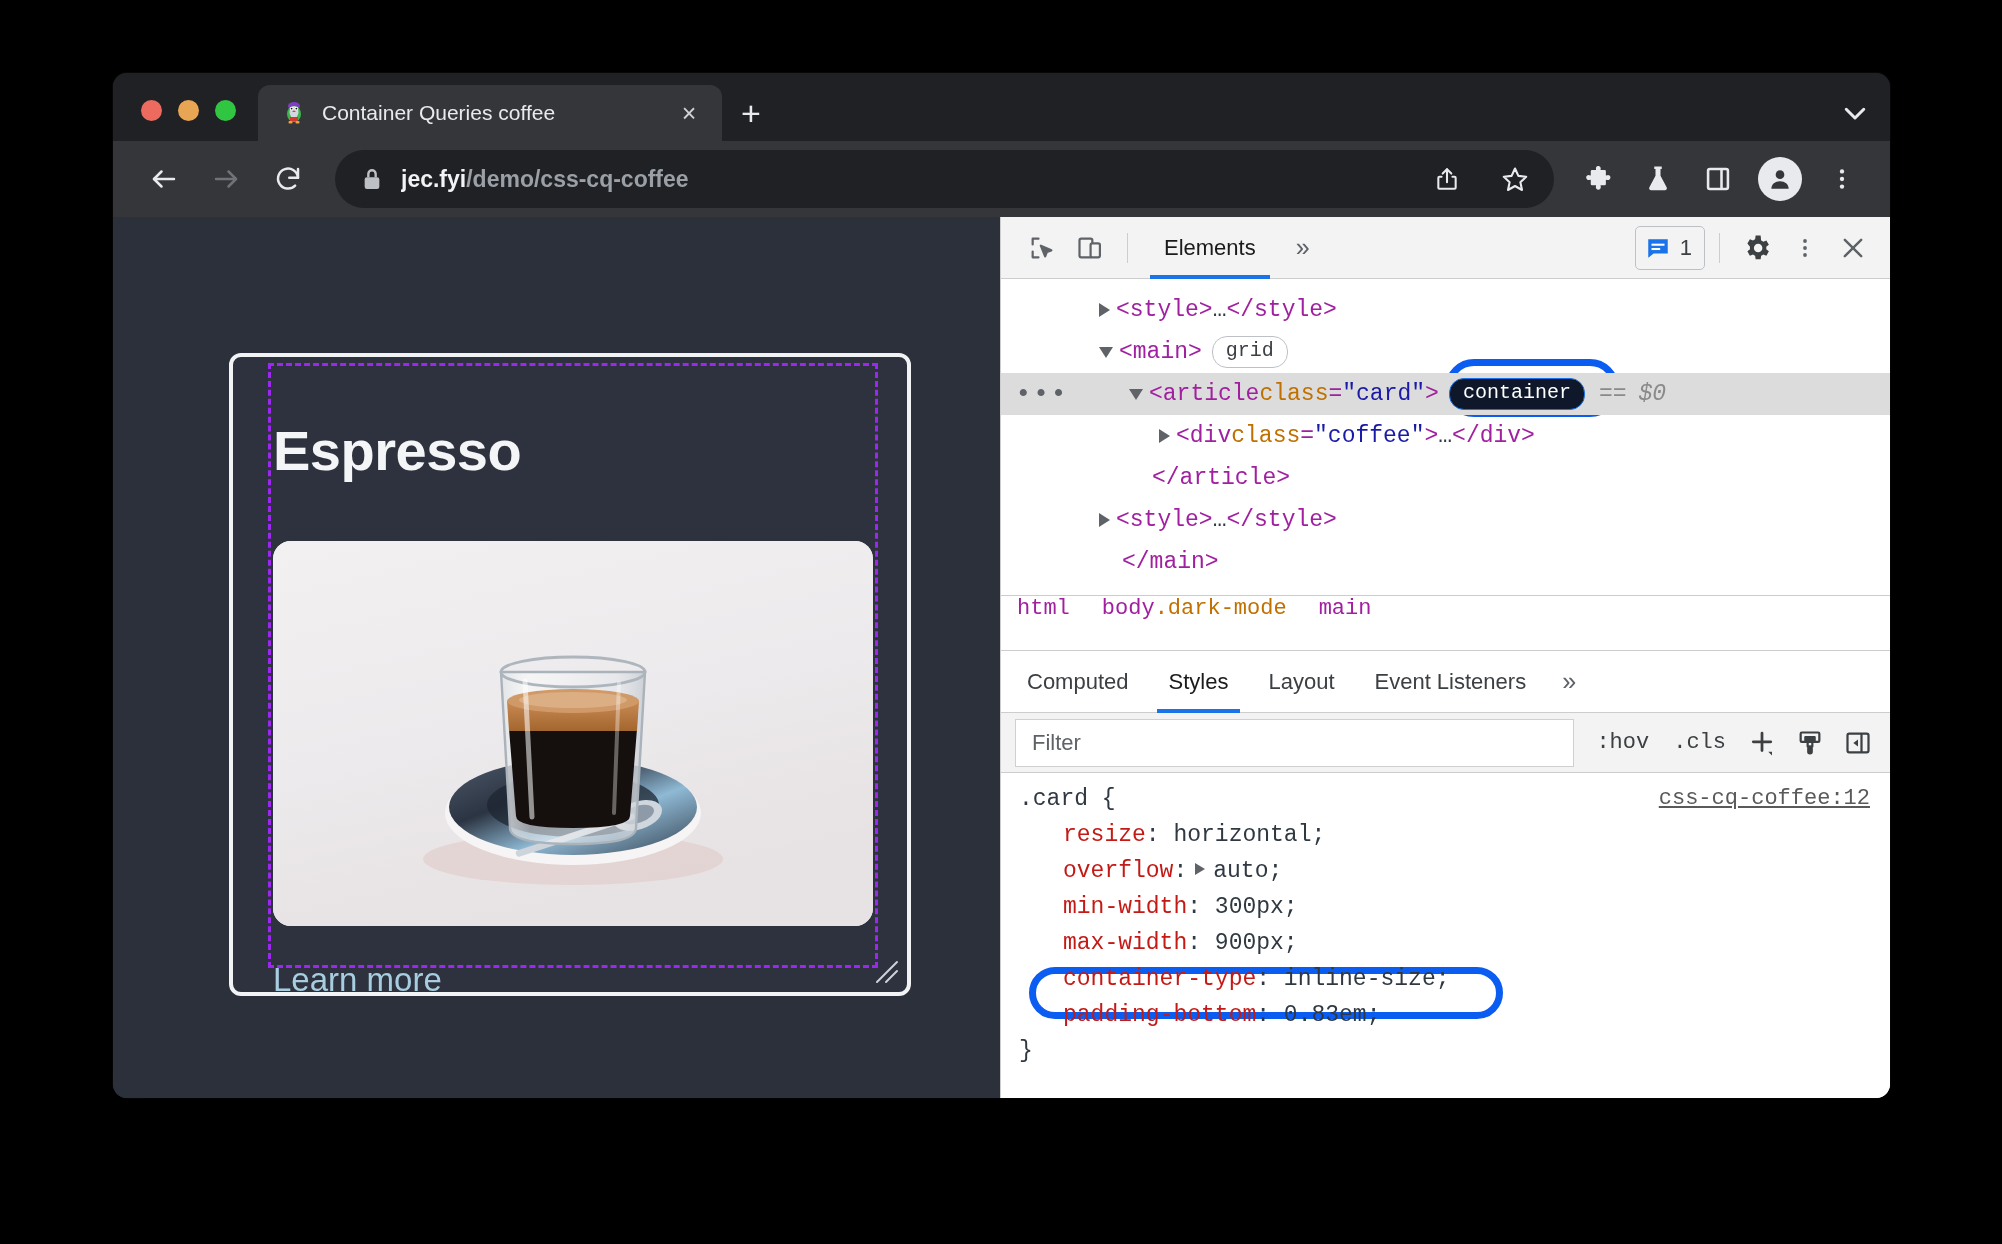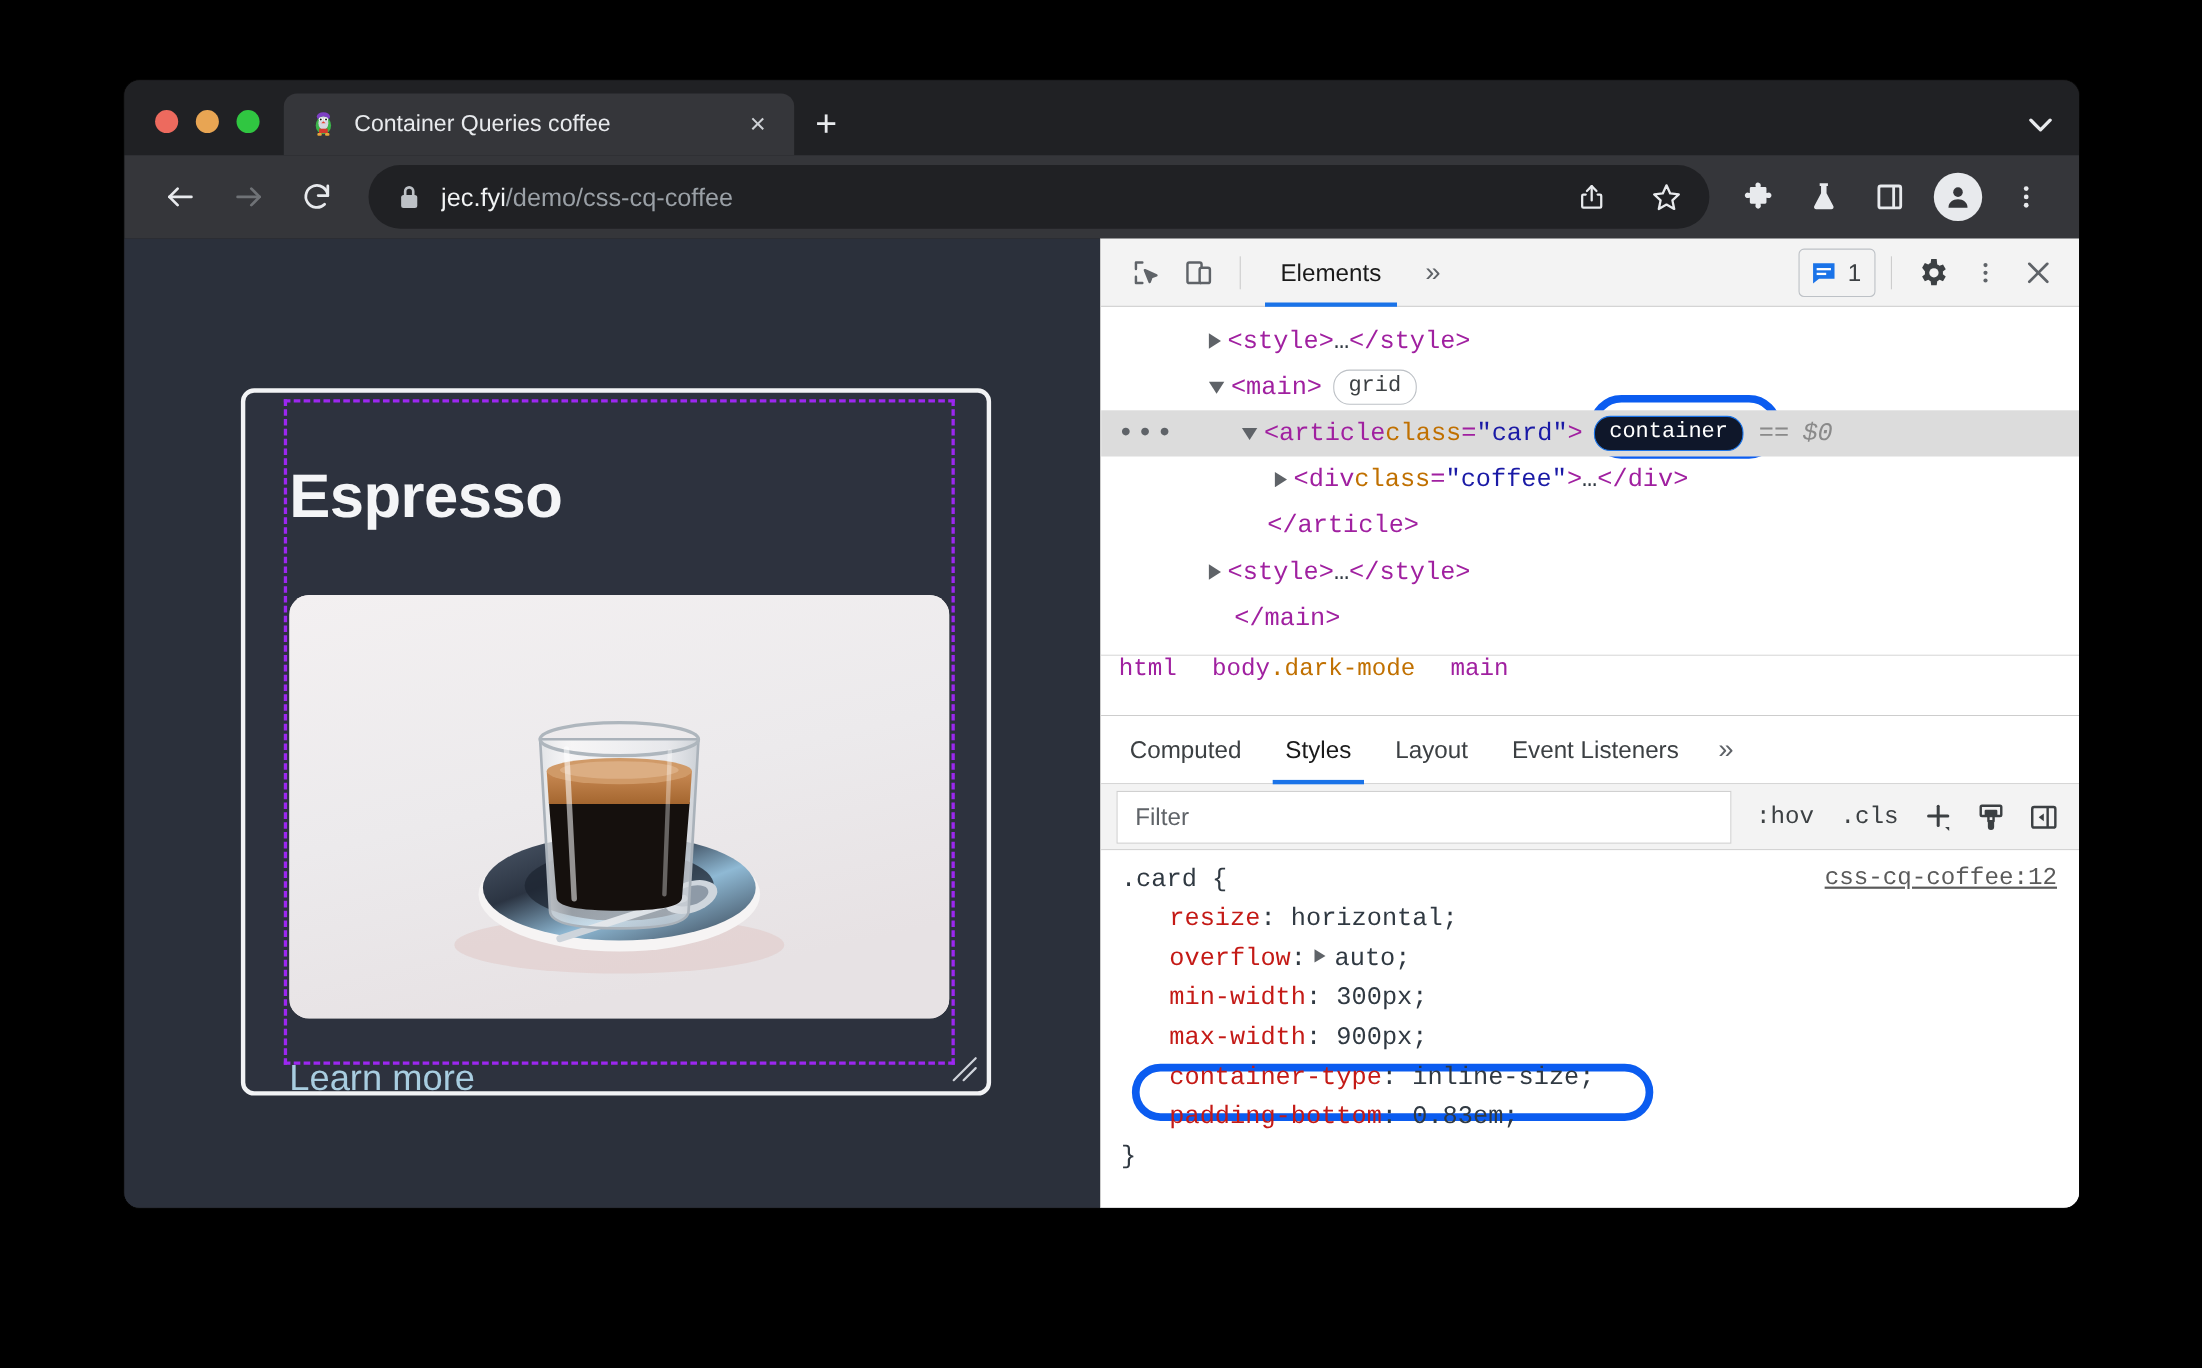--- a/index.html
+++ b/index.html
@@ -112,20 +112,21 @@
     gap: 18px;
     min-width: 0;
   }
   .url-text {
     flex: 1;
     font-size: 23px;
     color: #9aa0a6;
     white-space: nowrap;
     overflow: hidden;
     min-width: 0;
+    font-weight: bold;
   }
   .url-text .host { color: #f1f3f4; }
   .omni-action {
     width: 50px; height: 50px;
     display: flex; align-items: center; justify-content: center;
     color: #e8eaed;
     flex: 0 0 50px;
   }
   .tb-icon {
     width: 56px; height: 56px;
@@ -151,21 +152,21 @@
 
   
   #viewport {
     width: 887px;
     flex: 0 0 887px;
     background: #2b303b;
     position: relative;
   }
   #card {
     position: absolute;
-    left: 106px;
+    left: 116px;
     top: 136px;
     width: 682px;
     height: 643px;
     border: 4px solid #f2f3f5;
     border-radius: 12px;
     background: #2d323e;
     overflow: hidden;
   }
   #card-inner {
     position: absolute;

